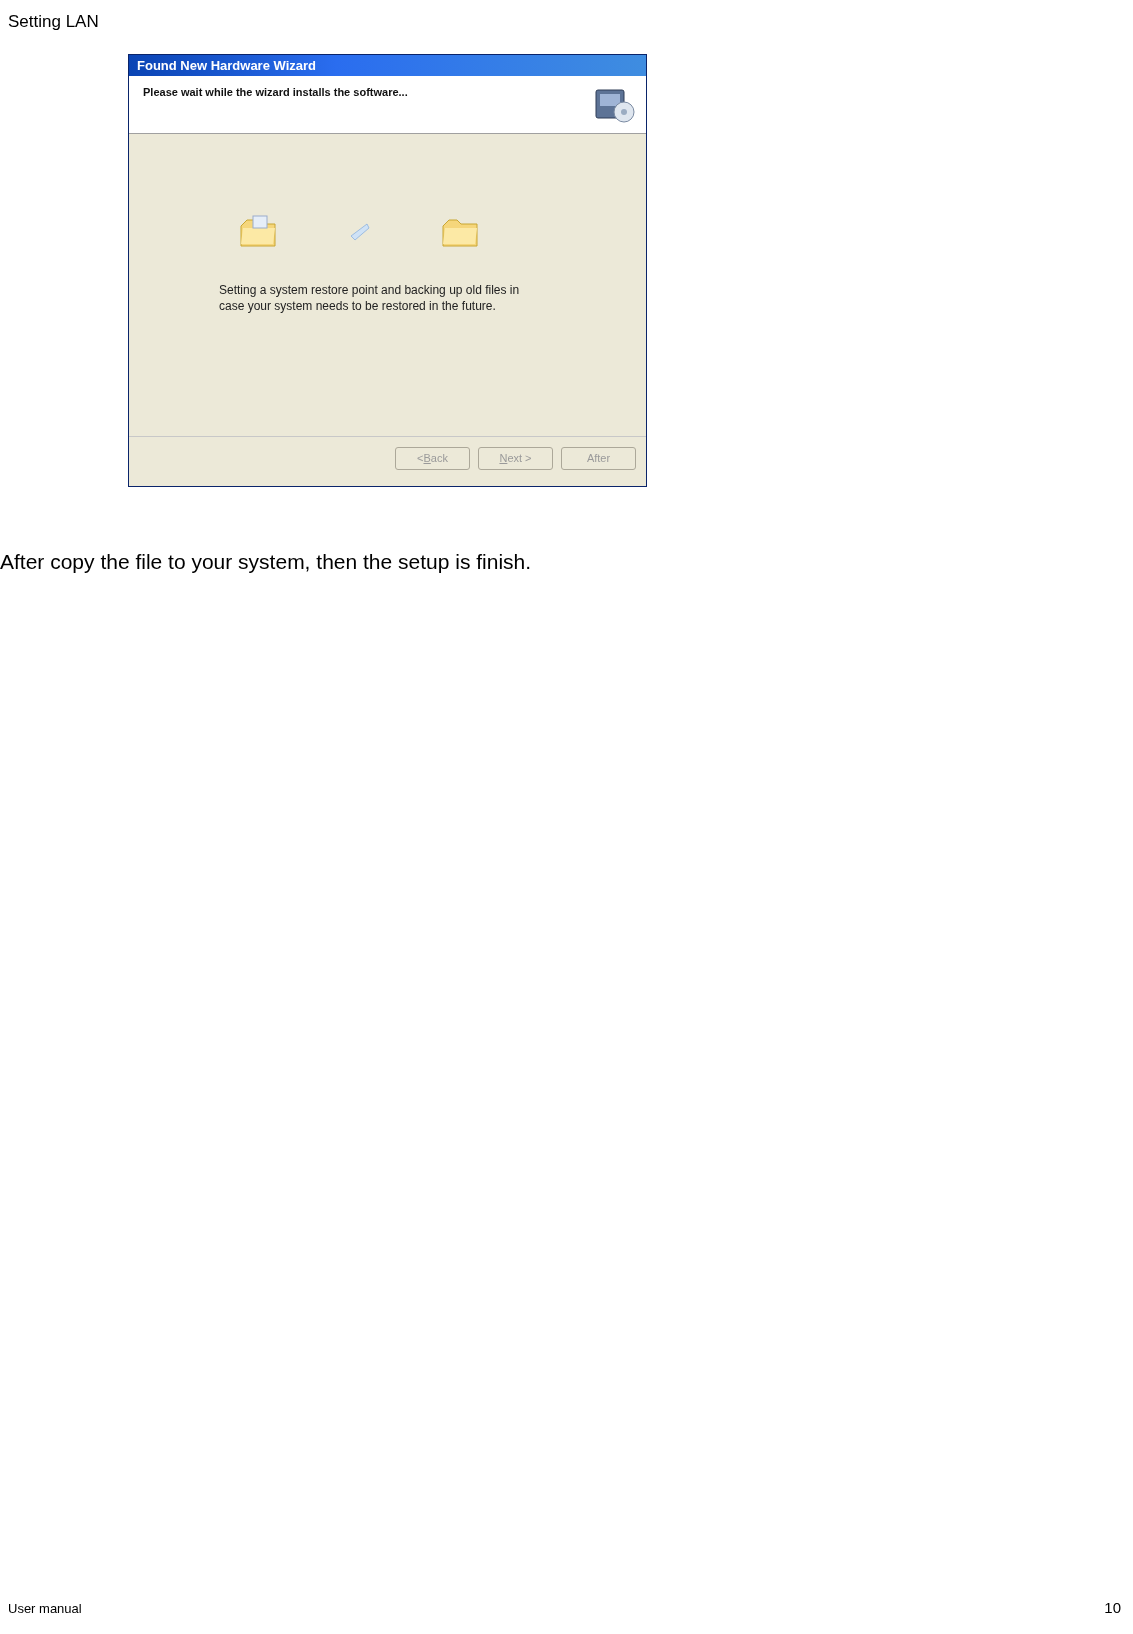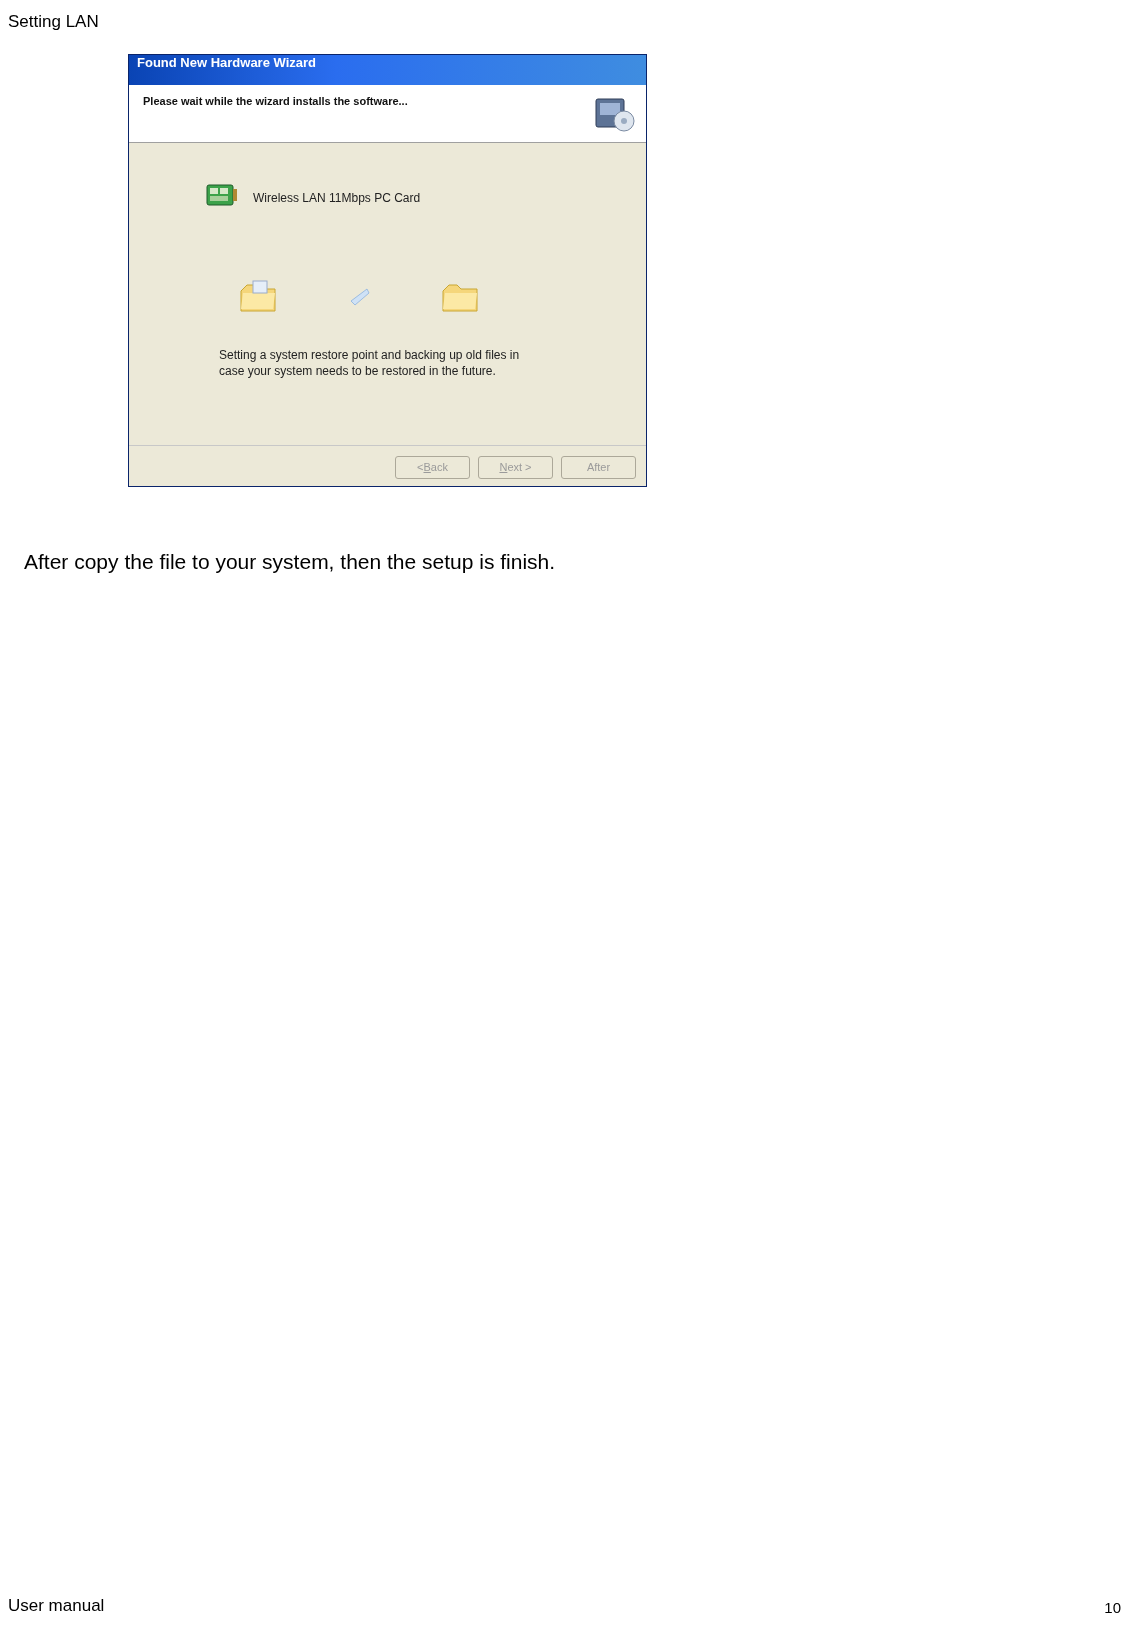--- a/index.html
+++ b/index.html
@@ -14,43 +14,43 @@
     .page-header {
       position: absolute;
       top: 12px;
       left: 8px;
       font-size: 17px;
     }
     .page-footer-left {
       position: absolute;
       bottom: 18px;
       left: 8px;
-      font-size: 17px;
+      font-size: 13px;
     }
     .page-footer-right {
       position: absolute;
       bottom: 18px;
       right: 12px;
       font-size: 15px;
     }
     .dialog {
       position: absolute;
       top: 54px;
       left: 128px;
       width: 519px;
       height: 433px;
       background: #ece9d8;
       border: 1px solid #0a246a;
       font-family: Tahoma, Arial, sans-serif;
     }
     .titlebar {
-      height: 30px;
+      height: 21px;
       background: linear-gradient(90deg, #0a44b4 0%, #2a6def 40%, #3f8de0 100%);
       display: flex;
-      align-items: flex-start;
+      align-items: center;
       padding: 0 8px;
       color: #fff;
       font-size: 13px;
       font-weight: bold;
     }
     .banner {
       height: 58px;
       background: #ffffff;
       position: relative;
       border-bottom: 1px solid #a0a0a0;
@@ -119,21 +119,21 @@
       font-family: Tahoma, sans-serif;
       color: #9a9a9a;
       display: flex;
       align-items: center;
       justify-content: center;
     }
     .btn .ul { text-decoration: underline; }
     .caption {
       position: absolute;
       top: 550px;
-      left: 24px;
+      left: 0;
       font-size: 21px;
     }
     .blur {
       filter: blur(0.3px);
     }
   </style>
 </head>
 <body>
 
 <div class="page-header">Setting LAN</div>
@@ -147,32 +147,20 @@
     <div class="banner-icon">
       <svg viewBox="0 0 44 44" width="44" height="44">
         <rect x="4" y="8" width="28" height="28" rx="2" fill="#5d7396" stroke="#2e3d57" stroke-width="1"></rect>
         <rect x="8" y="12" width="20" height="12" fill="#9fb4d6"></rect>
         <circle cx="32" cy="30" r="10" fill="#dfe6ef" stroke="#7a8aa2" stroke-width="1"></circle>
         <circle cx="32" cy="30" r="3" fill="#9bacc2"></circle>
       </svg>
     </div>
   </div>
   <div class="content">
-    <div class="device-row">
-      <span>
-        <svg width="34" height="30" viewBox="0 0 34 30">
-          <rect x="2" y="4" width="26" height="20" rx="2" fill="#3ca24a" stroke="#1e5b2a" stroke-width="1"></rect>
-          <rect x="5" y="7" width="8" height="6" fill="#d6e8c9"></rect>
-          <rect x="15" y="7" width="8" height="6" fill="#d6e8c9"></rect>
-          <rect x="5" y="15" width="18" height="5" fill="#a7d09b"></rect>
-          <rect x="28" y="8" width="4" height="12" fill="#b08833"></rect>
-        </svg>
-      </span>
-      <span class="device-text">Wireless LAN 11Mbps PC Card</span>
-    </div>
     <div class="transfer-row">
       <span>
         <svg width="40" height="36" viewBox="0 0 40 36">
           <path d="M2 12 L8 6 L16 6 L20 10 L36 10 L36 32 L2 32 Z" fill="#f5d67b" stroke="#c9a633" stroke-width="1"></path>
           <path d="M4 14 L36 14 L34 30 L2 30 Z" fill="#fce9a5"></path>
           <rect x="14" y="2" width="14" height="12" fill="#e6eef8" stroke="#9aaccb"></rect>
         </svg>
       </span>
       <span>
         <svg width="22" height="20" viewBox="0 0 22 20">

